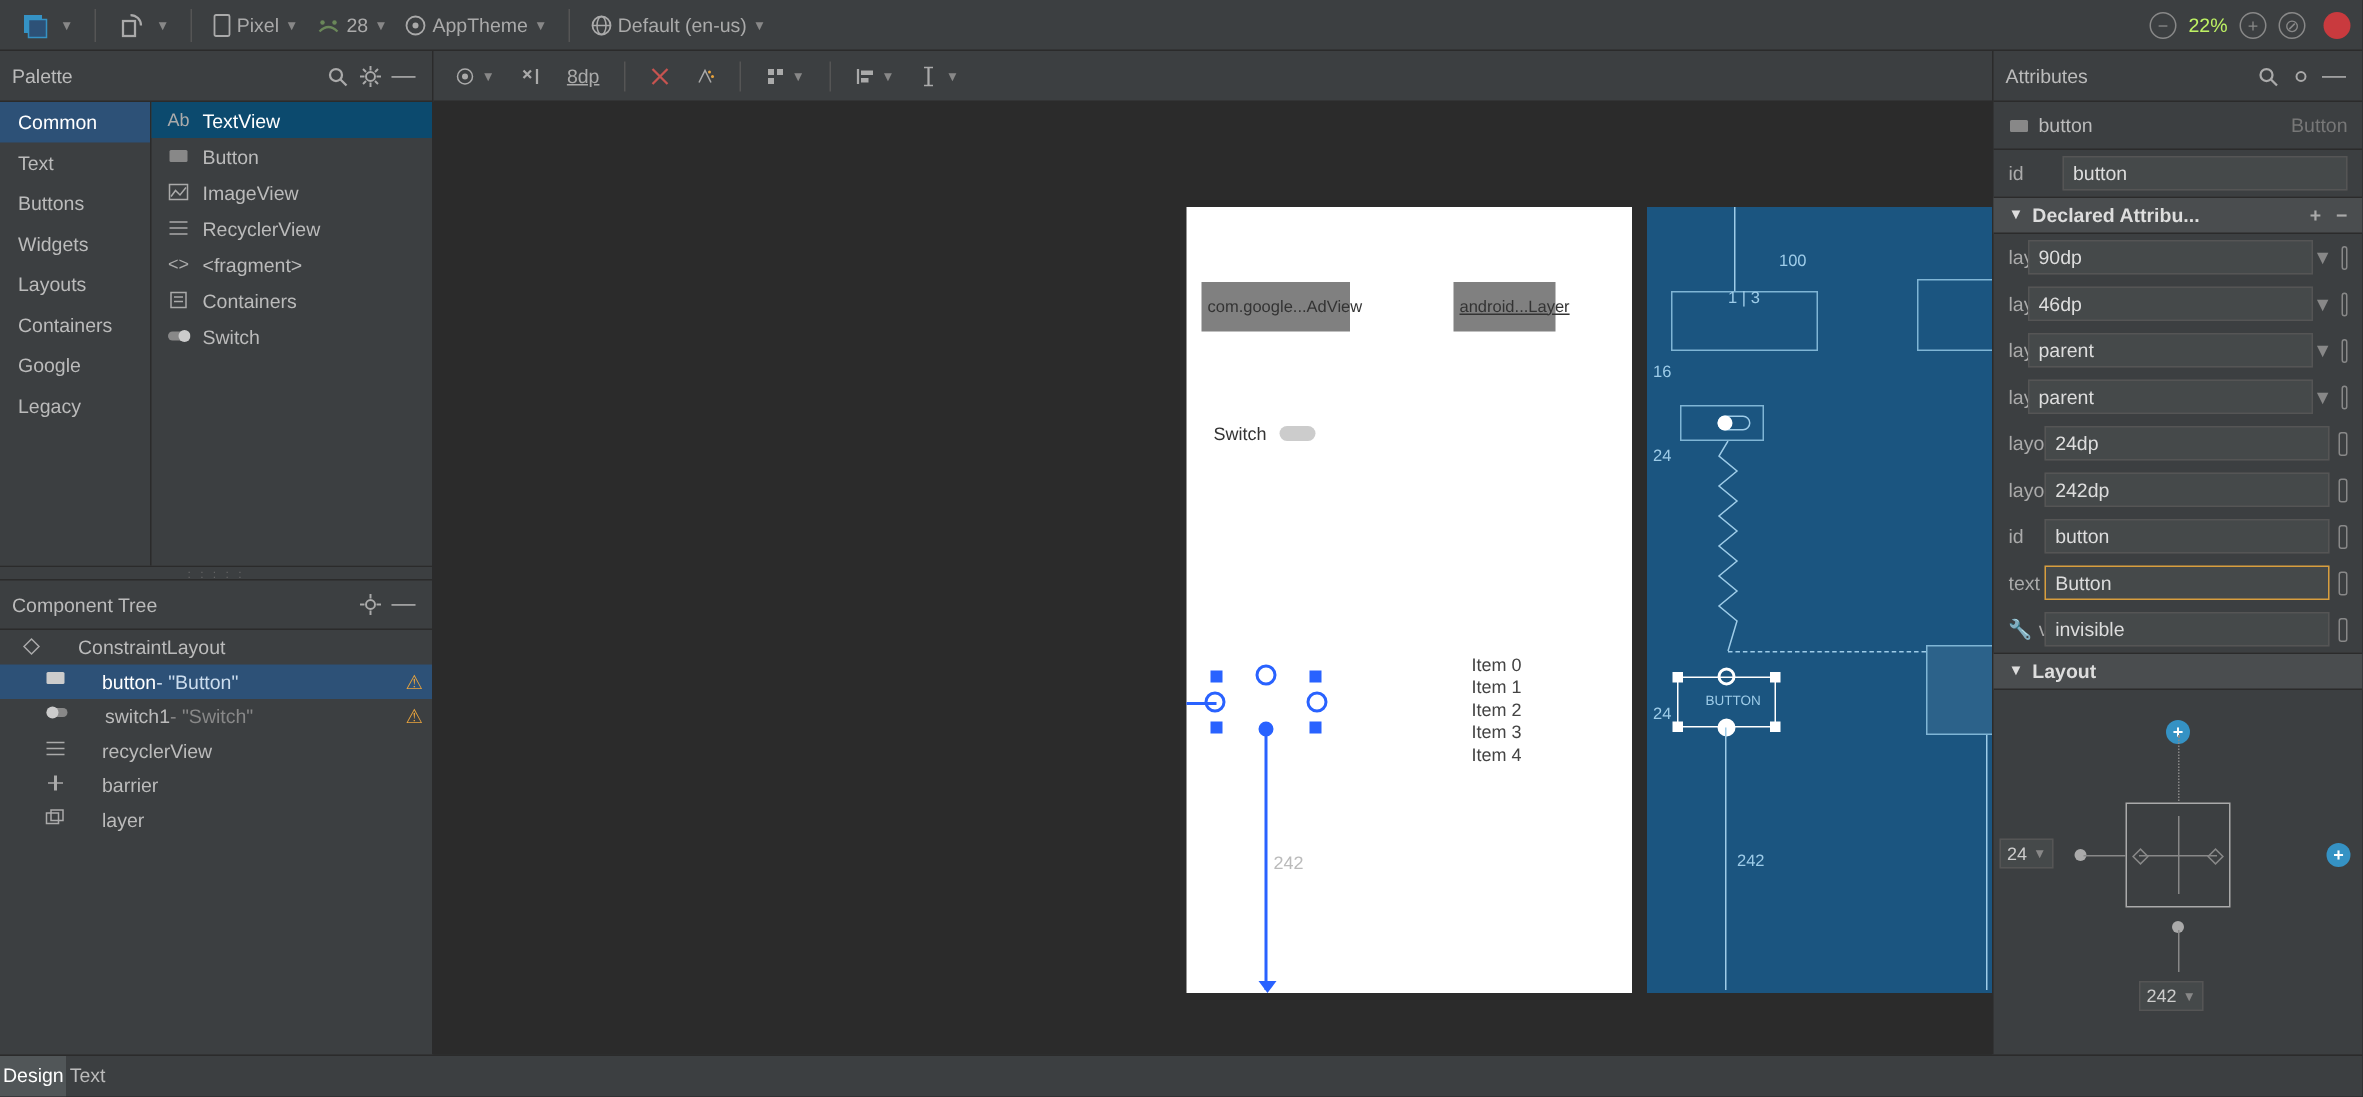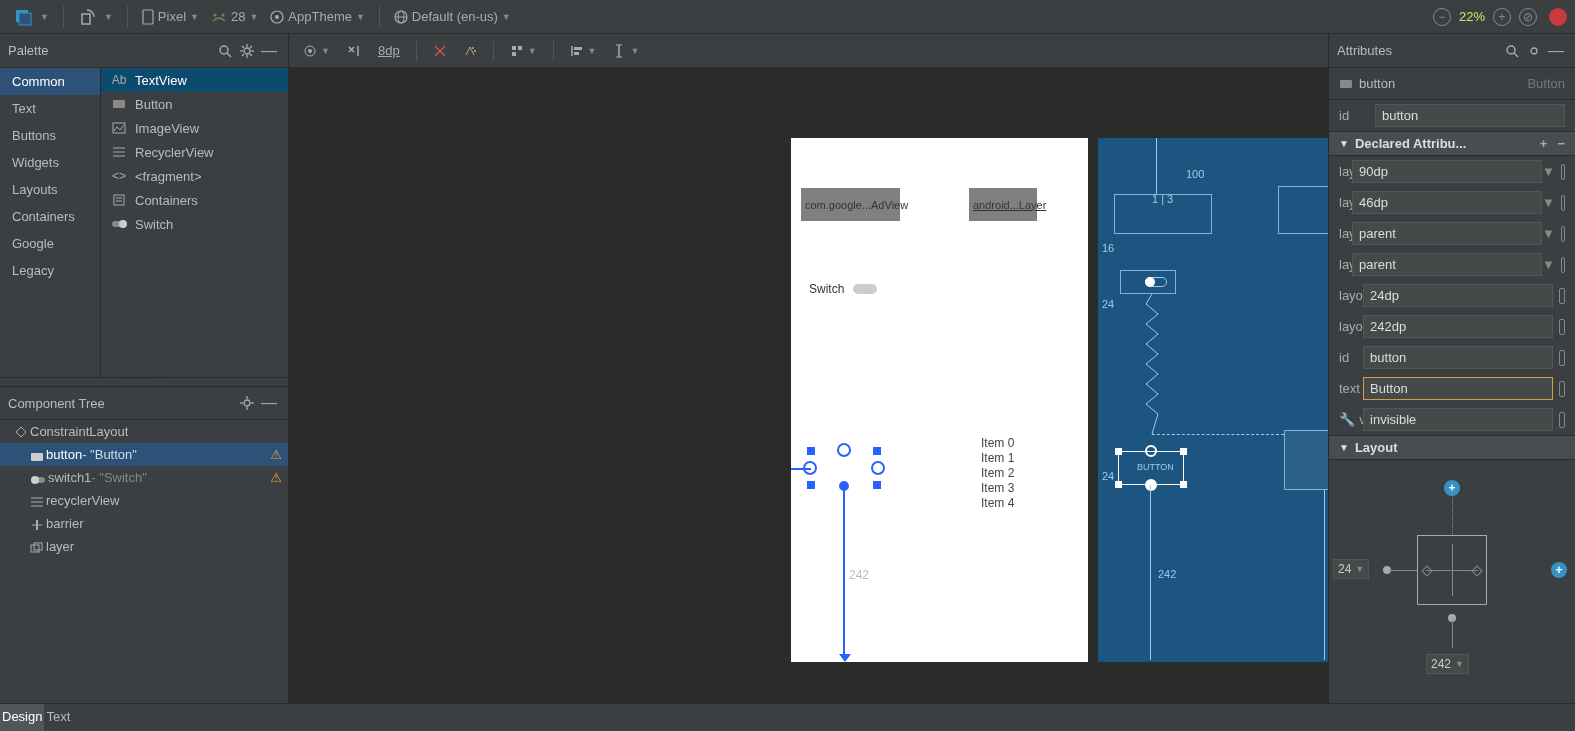--- a/index.html
+++ b/index.html
@@ -29,21 +29,21 @@
 .palette-cat.selected { background: #2d5177; color: #fff; }
 .palette-items { flex: 1; background: #3c3f41; border-left: 1px solid #2b2b2b; }
 .palette-item { padding: 4px 10px; display: flex; align-items: center; font-size: 13px; color: #bbb; cursor: pointer; gap: 8px; }
 .palette-item.selected { background: #0c4a6e; color: #fff; }
 .pal-icon { width: 16px; height: 16px; display: flex; align-items: center; justify-content: center; font-size: 12px; color: #aaa; }
 
 .resize-handle { height: 8px; background: #3c3f41; text-align: center; font-size: 8px; color: #666; letter-spacing: 2px; }
 
 .tree-header { height: 34px; display: flex; align-items: center; padding: 0 8px; border-bottom: 1px solid #2b2b2b; border-top: 1px solid #2b2b2b; }
 .tree-body { flex: 1; background: #3c3f41; }
-.tree-item { padding: 4px 6px; display: flex; align-items: flex-end; font-size: 13px; color: #bbb; cursor: pointer; gap: 2px; }
+.tree-item { padding: 4px 6px; display: flex; align-items: flex-start; font-size: 13px; color: #bbb; cursor: pointer; gap: 24px; }
 .tree-item.lv1 { padding-left: 14px; }
 .tree-item.lv2 { padding-left: 30px; }
 .tree-item.selected { background: #2d5177; color: #fff; }
 .tree-sub { color: #888; }
 .tree-item.selected .tree-sub { color: #cde; }
 .warn-icon { margin-left: auto; color: #e8a33d; font-size: 13px; }
 
 .center-col { flex: 1; display: flex; flex-direction: column; background: #2b2b2b; }
 .design-toolbar { height: 34px; background: #3c3f41; border-bottom: 1px solid #2b2b2b; display: flex; align-items: center; padding: 0 8px; gap: 4px; }
 .dt-btn { padding: 4px 6px; color: #aaa; cursor: pointer; display: flex; align-items: center; font-size: 13px; }

